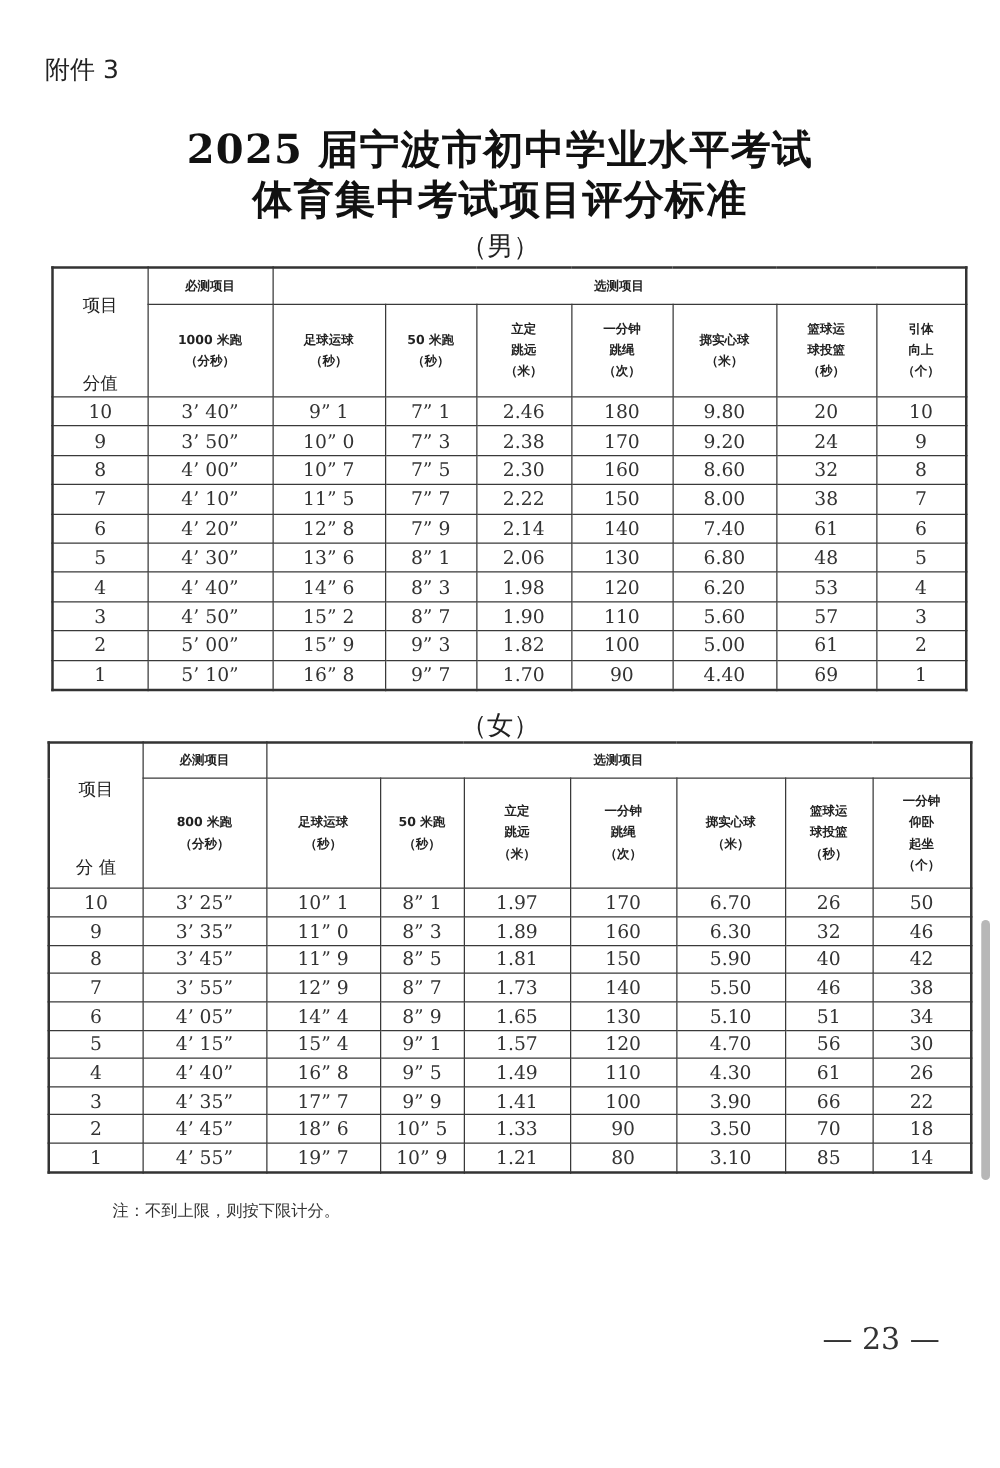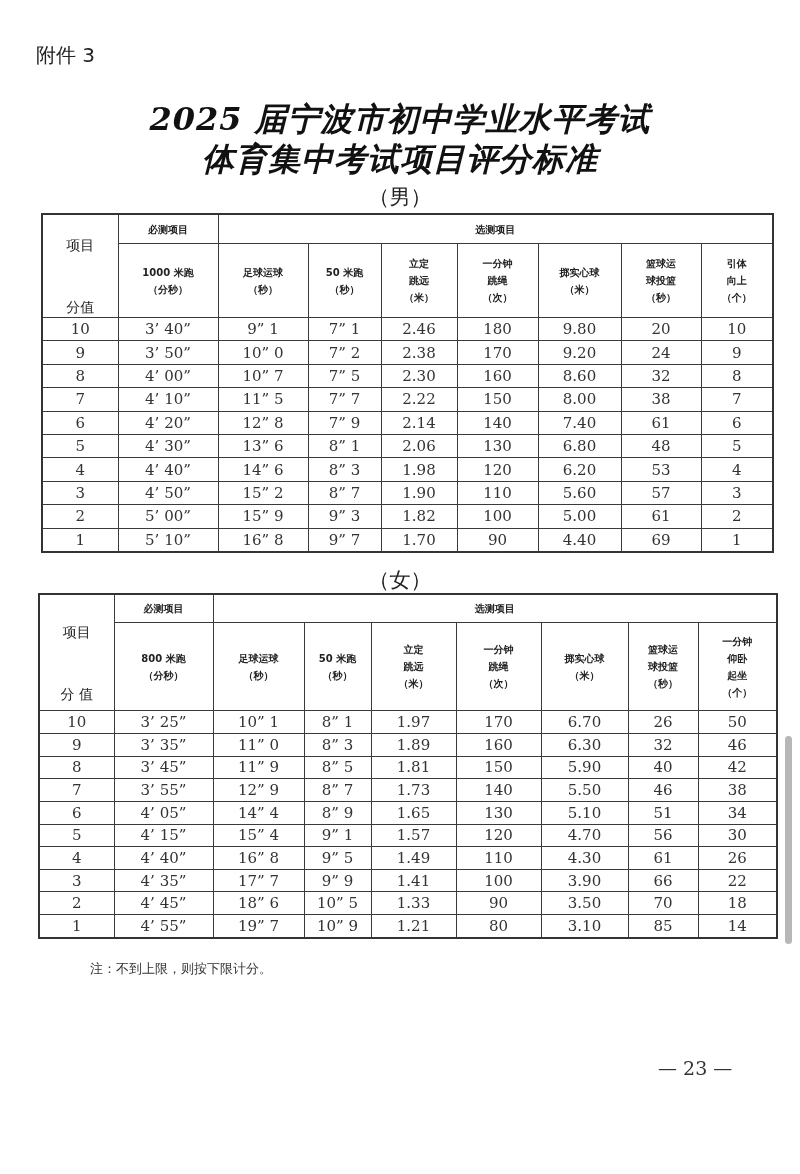--- a/index.html
+++ b/index.html
@@ -8,21 +8,20 @@
     font-family:"DejaVu Serif", "Liberation Serif", serif; color:#1a1a1a;
   }
   .attach {
     position:absolute; left:36px; top:42px; font-size:20px;
     font-family:"DejaVu Sans", "Liberation Sans", sans-serif; color:#222;
   }
   .title {
     position:absolute; left:0; width:800px; text-align:center;
     font-weight:bold; font-size:32px; letter-spacing:1px; color:#111;
     font-family:"DejaVu Serif", "Liberation Serif", serif;
-    font-style:italic;
   }
   .title.t1 { top:98px; }
   .title.t2 { top:138px; }
   .gender {
     position:absolute; left:0; width:800px; text-align:center;
     font-size:21px; font-family:"DejaVu Sans", "Liberation Sans", sans-serif; color:#222;
   }
   table.grid {
     position:absolute; border-collapse:collapse; table-layout:fixed;
     border:2px solid #333;
@@ -36,21 +35,21 @@
     font-size:10px; font-weight:bold; color:#222; line-height:17px; white-space:pre-line;
   }
   table.grid td.corner { font-size:14px; font-weight:normal; line-height:20px; }
   .corner-top { display:block; margin-bottom:22px; }
   table.grid tr.data td { font-family:"DejaVu Serif", "Liberation Serif", serif; }
   .note {
     position:absolute; left:90px; top:960px; font-size:13px; color:#333;
     font-family:"DejaVu Sans", "Liberation Sans", sans-serif;
   }
   .pageno {
-    position:absolute; left:658px; top:1057px; font-size:19px; color:#333;
+    position:absolute; left:658px; top:1057px; font-size:24px; color:#333;
     font-family:"DejaVu Serif", "Liberation Serif", serif;
   }
   .scrollbar {
     position:absolute; left:785px; top:736px; width:7px; height:208px;
     background:#b7b7b7; border-radius:4px;
   }
 </style>
 </head>
 <body>
 
@@ -112,21 +111,21 @@
         <td>2.46</td>
         <td>180</td>
         <td>9.80</td>
         <td>20</td>
         <td>10</td>
       </tr>
       <tr class="data">
         <td>9</td>
         <td>3’ 50”</td>
         <td>10” 0</td>
-        <td>7” 2</td>
+        <td>7” 3</td>
         <td>2.38</td>
         <td>170</td>
         <td>9.20</td>
         <td>24</td>
         <td>9</td>
       </tr>
       <tr class="data">
         <td>8</td>
         <td>4’ 00”</td>
         <td>10” 7</td>

